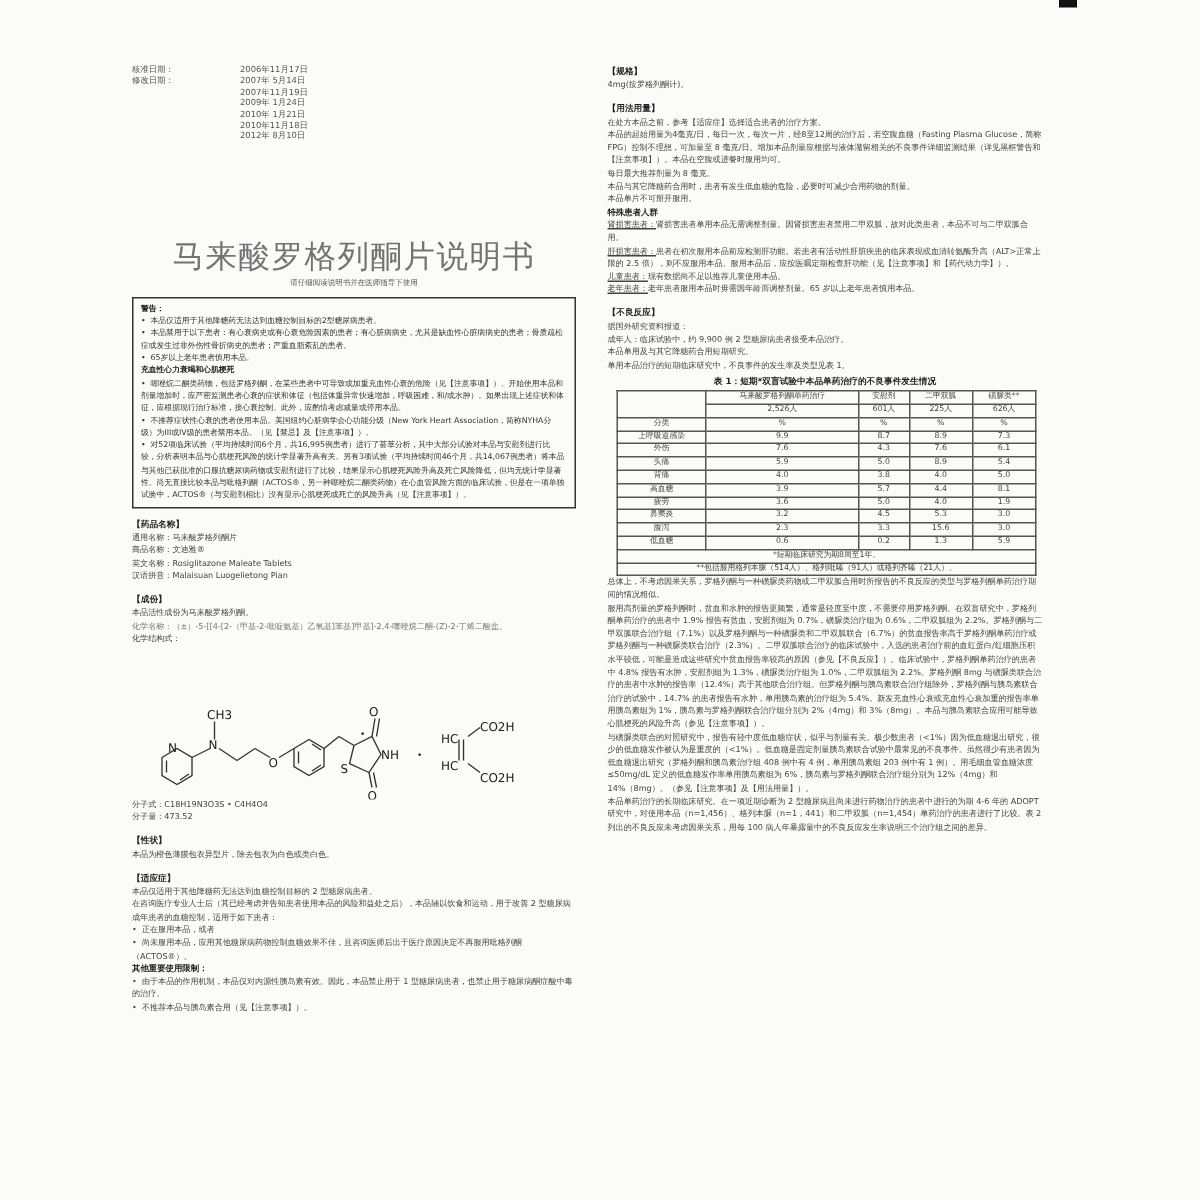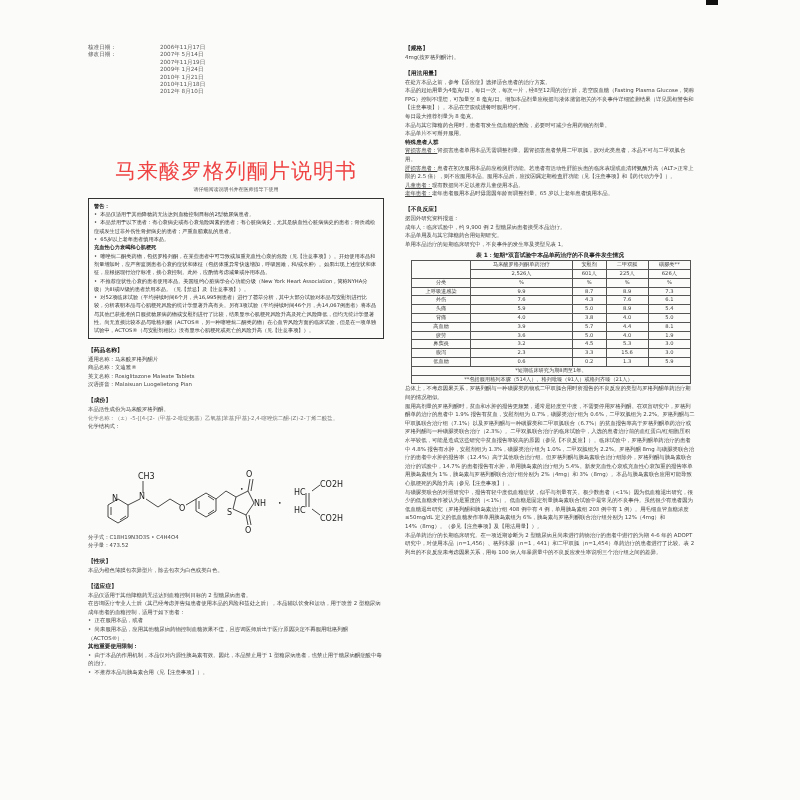--- a/index.html
+++ b/index.html
@@ -8,21 +8,21 @@
   .page { position: absolute; left: 0; top: 0; width: 800px; height: 800px; background: #fbfbfa; }
   .corner-mark { position: absolute; left: 706px; top: 0; width: 12px; height: 5px; background: #111; }
   .col { position: absolute; font-size: 5.6px; line-height: 9.6px; color: #3a3a3a; }
   .col-left { left: 88px; top: 44px; width: 296px; }
   .col-right { left: 405px; top: 44px; width: 290px; }
 
   .dates { display: grid; grid-template-columns: 48px auto; font-size: 5.6px; line-height: 7.4px; color: #555; }
   .dates .label { color: #555; }
   .dates .val { padding-left: 24px; }
 
-  .title { margin-top: 62px; text-align: center; font-size: 21px; line-height: 26px; color: #ef4444; letter-spacing: 1px; font-weight: 500; }
+  .title { margin-top: 62px; text-align: center; font-size: 21px; line-height: 26px; color: #737373; letter-spacing: 1px; font-weight: 500; }
   .subtitle { text-align: center; font-size: 5px; line-height: 10px; color: #555; margin-bottom: 4px; }
 
   .warnbox { border: 1.3px solid #333; padding: 3px 6px 3px 5px; font-size: 5.2px; line-height: 8.3px; color: #333; }
   .warnbox .bold { font-weight: bold; color: #222; }
   .bullet::before { content: "\2022\00a0\00a0"; }
 
   .section { margin-top: 7px; }
   .section-head { font-weight: bold; color: #222; font-size: 5.8px; line-height: 9px; }
   .line { font-size: 5.4px; line-height: 8.6px; color: #444; }
   .line.grey { color: #777; }

